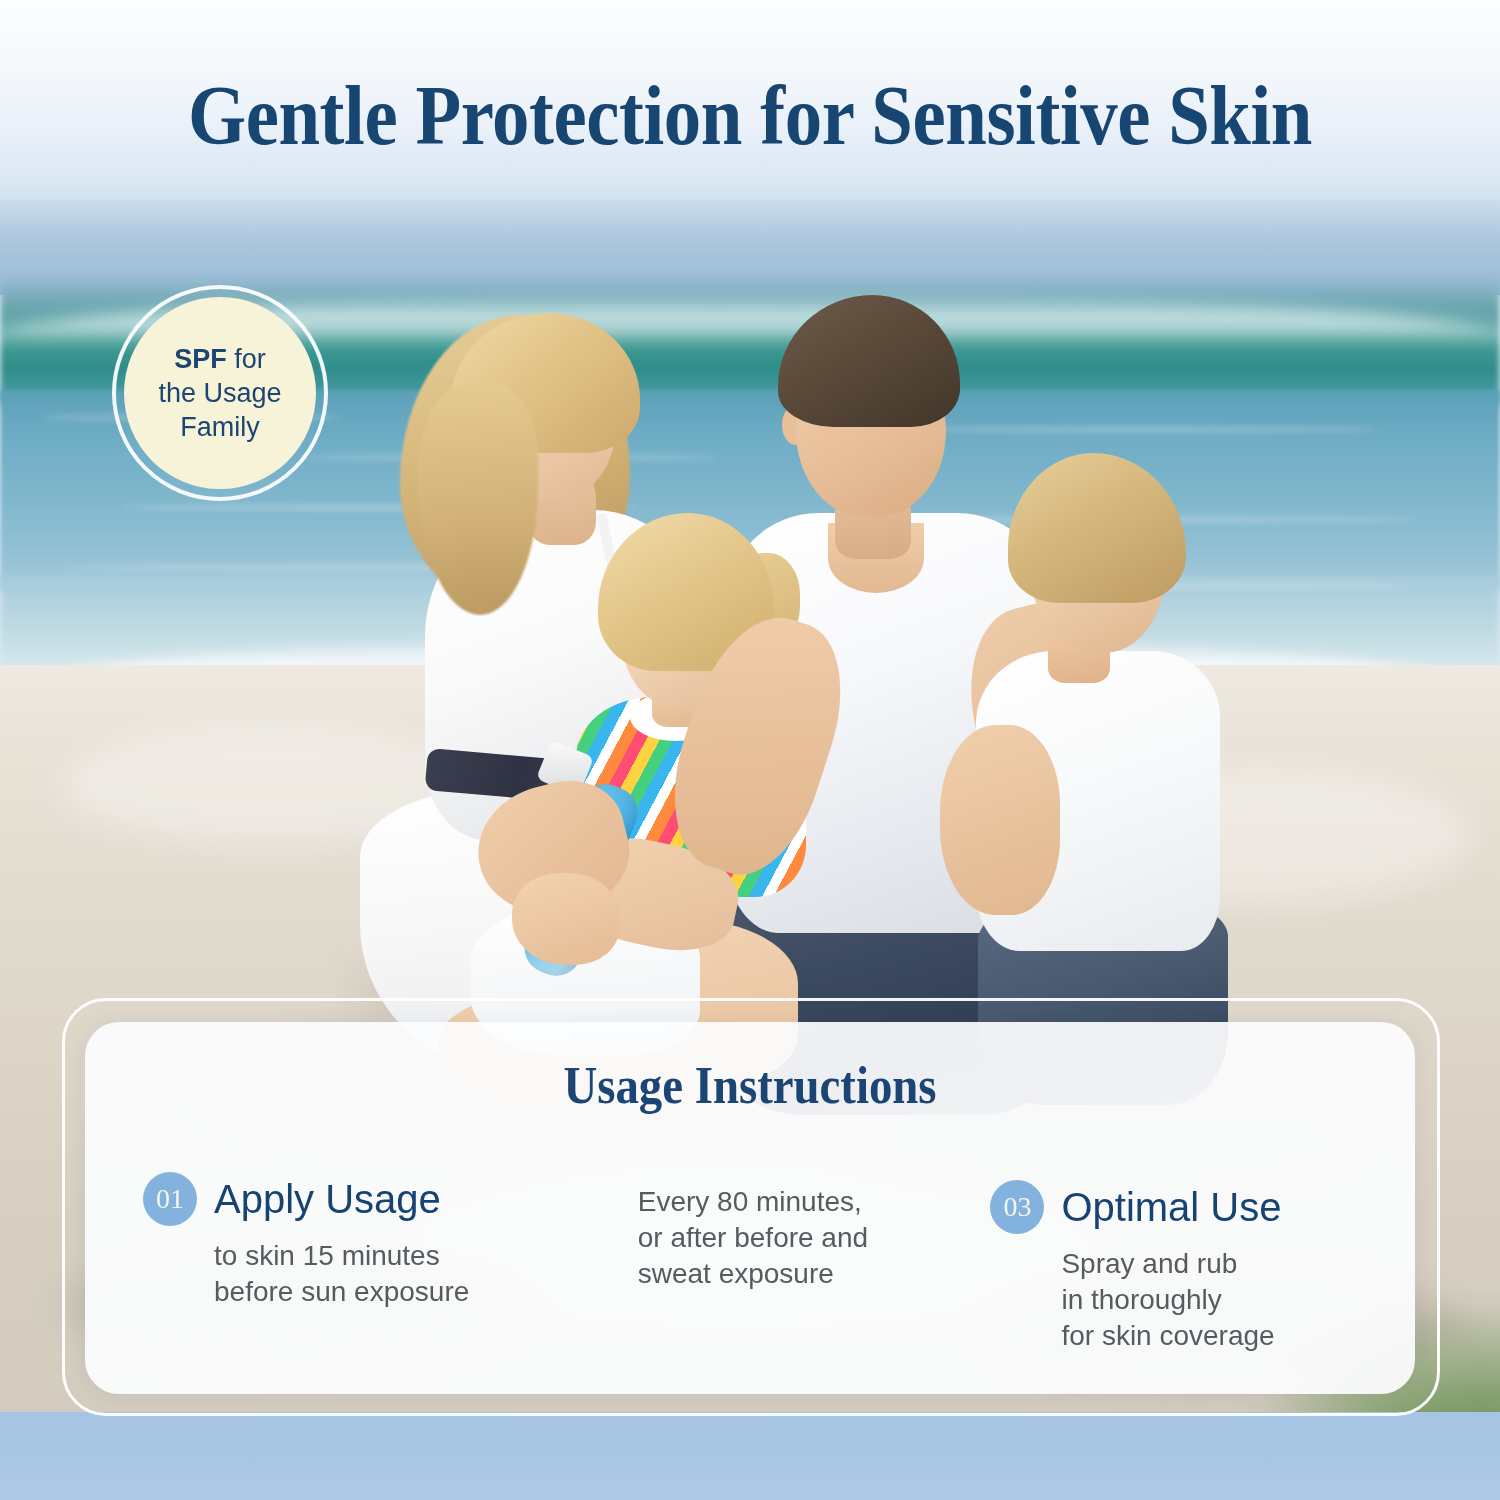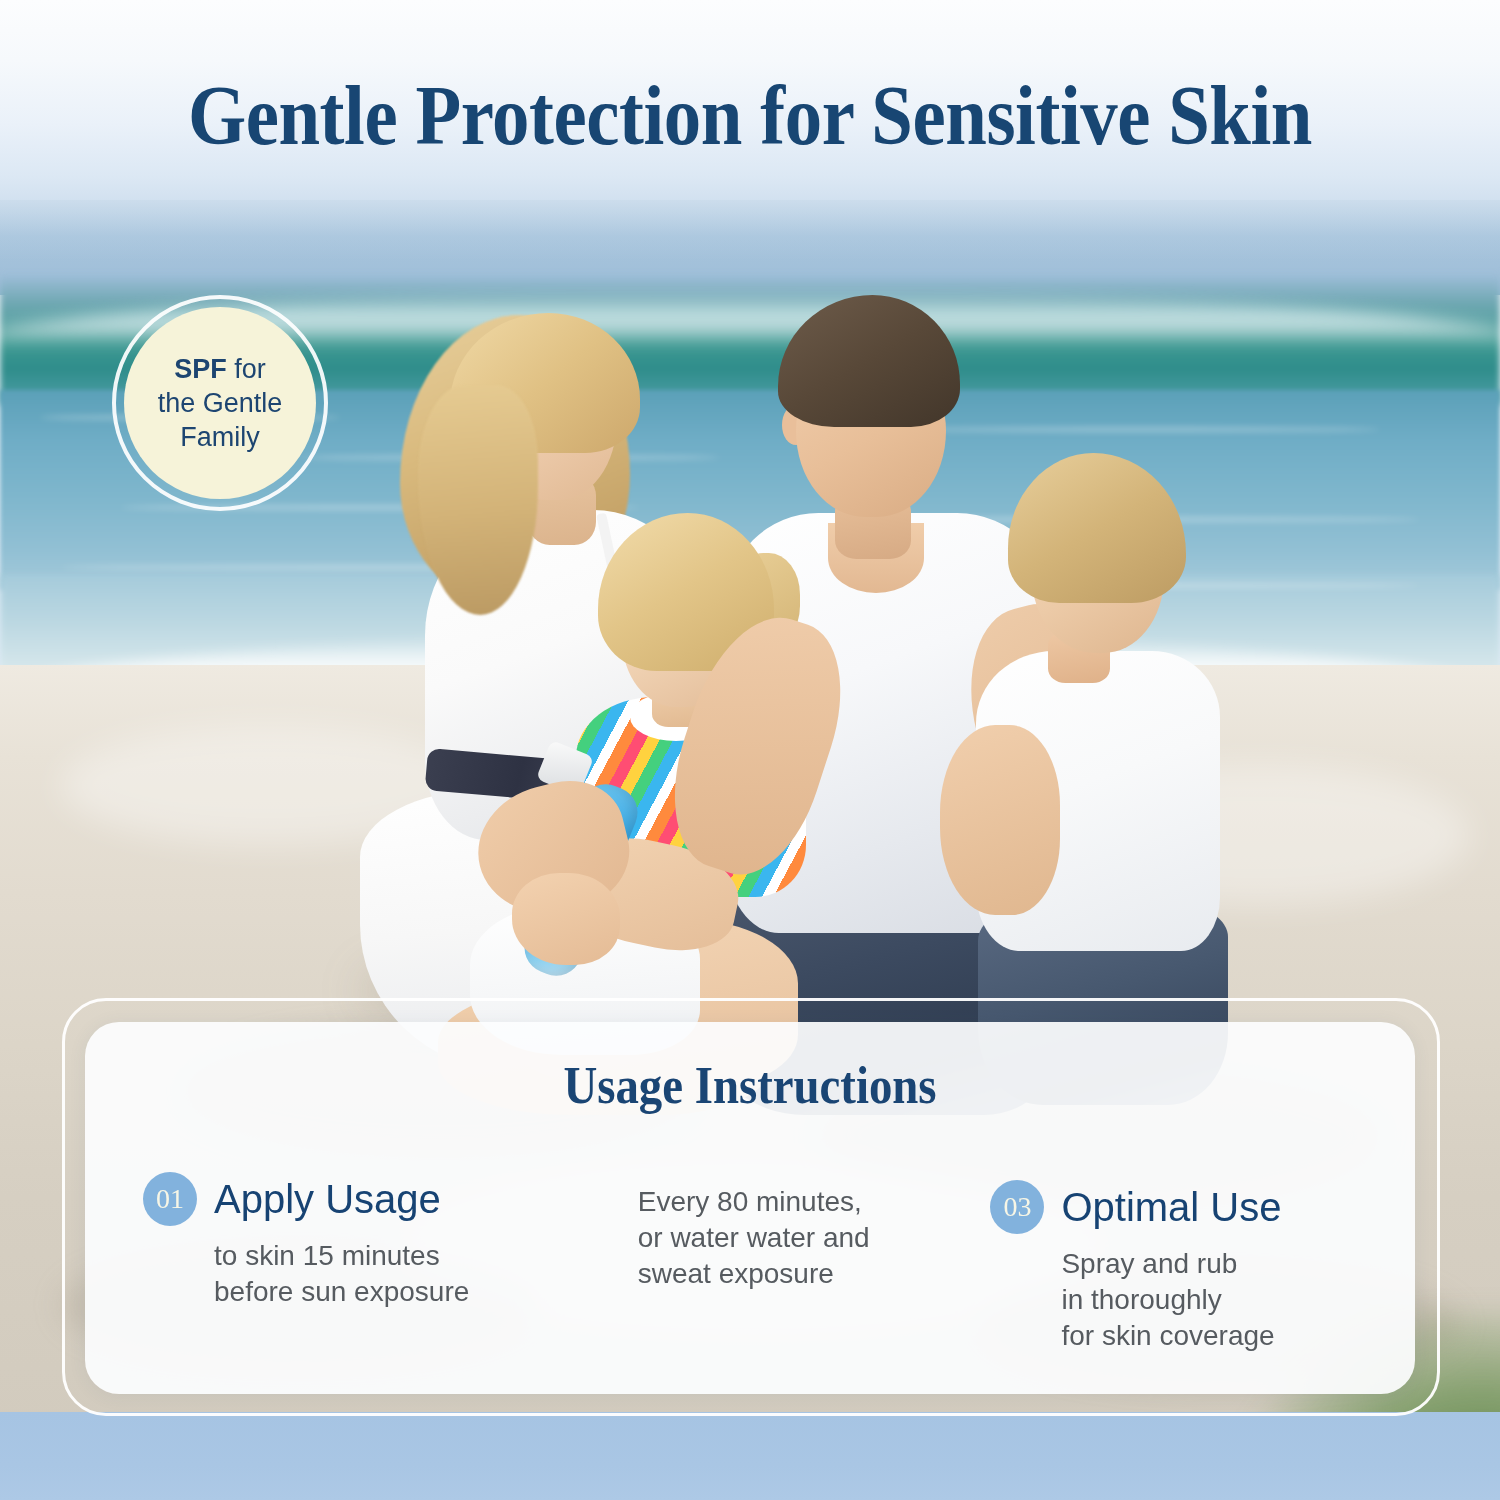--- a/index.html
+++ b/index.html
@@ -229,21 +229,21 @@
      border-radius:22% 20% 24% 26%/18% 16% 36% 38%; }
 
   
   .group-shadow {
     position:absolute; left:360px; top:770px; width:800px; height:110px;
     background:rgba(120,110,95,0.20); border-radius:50%; filter:blur(22px); z-index:3;
   }
 
   
   .badge {
-    position:absolute; left:112px; top:295px; width:216px; height:216px; z-index:8;
+    position:absolute; left:112px; top:285px; width:216px; height:216px; z-index:8;
   }
   .badge-ring {
     position:absolute; inset:0; border-radius:50%;
     border:4px solid rgba(255,255,255,0.92);
   }
   .badge-fill {
     position:absolute; left:12px; top:12px; width:192px; height:192px;
     border-radius:50%;
     background:#f6f3d9;
     display:flex; align-items:center; justify-content:center;
@@ -406,21 +406,21 @@
   </div>
 
   <div class="header-band"></div>
   <div class="poster-title">Gentle Protection for Sensitive Skin</div>
 
   <div class="badge">
     <div class="badge-ring"></div>
     <div class="badge-fill">
       <div class="badge-text">
         <b>SPF</b><span> for</span><br>
-        <span>the Gentle</span><br>
+        <span>the Usage</span><br>
         <span>Family</span>
       </div>
     </div>
   </div>
 
   <div class="bottom-strip"></div>
 
   <div class="panel-outline"></div>
   <div class="panel">
     <div class="panel-title">Usage Instructions</div>
@@ -433,21 +433,21 @@
         </div>
         <div class="step-body">
           <div>to skin 15 minutes</div>
           <div>before sun exposure</div>
         </div>
       </div>
 
       <div class="step">
         <div class="step-body">
           <div>Every 80 minutes,</div>
-          <div>or water water and</div>
+          <div>or after before and</div>
           <div>sweat exposure</div>
         </div>
       </div>
 
       <div class="step">
         <div class="step-head">
           <div class="step-num">03</div>
           <div class="step-title">Optimal Use</div>
         </div>
         <div class="step-body">

